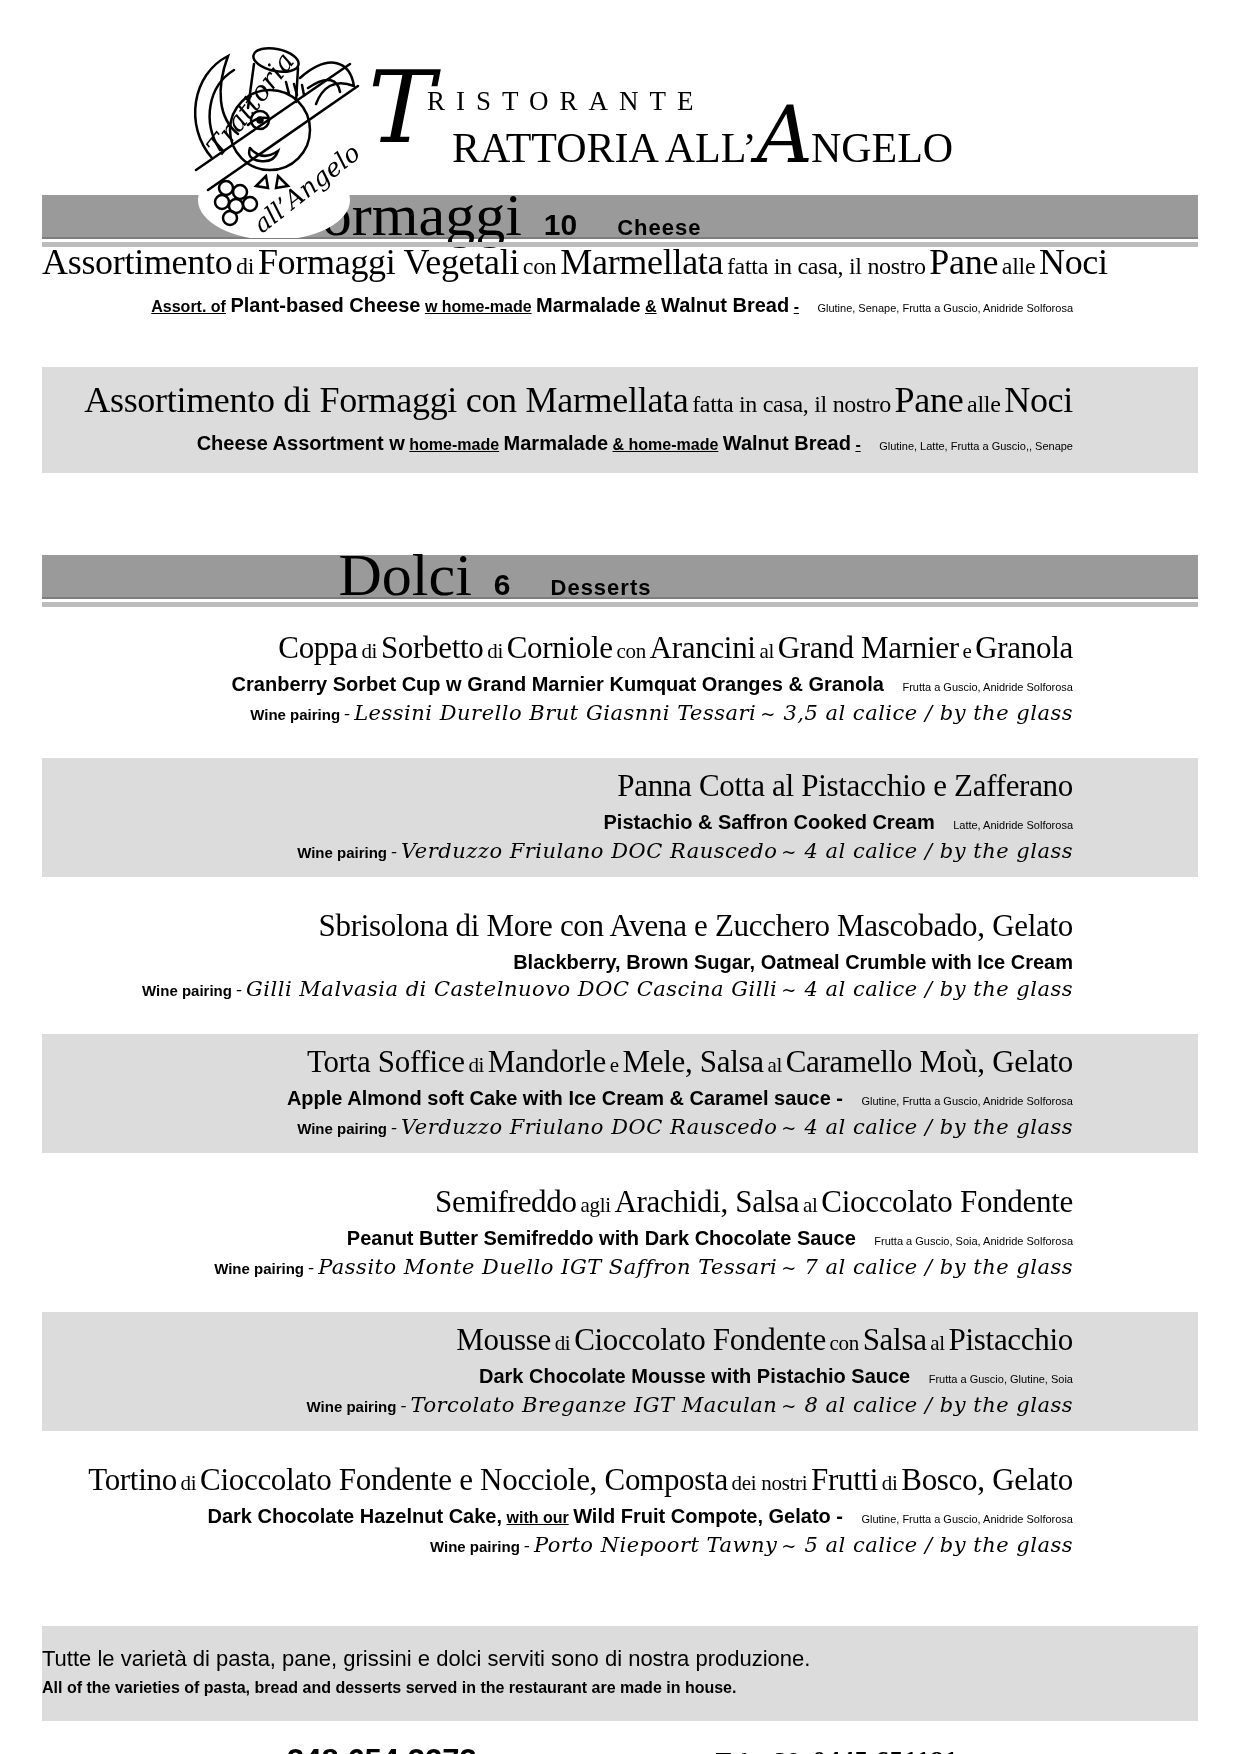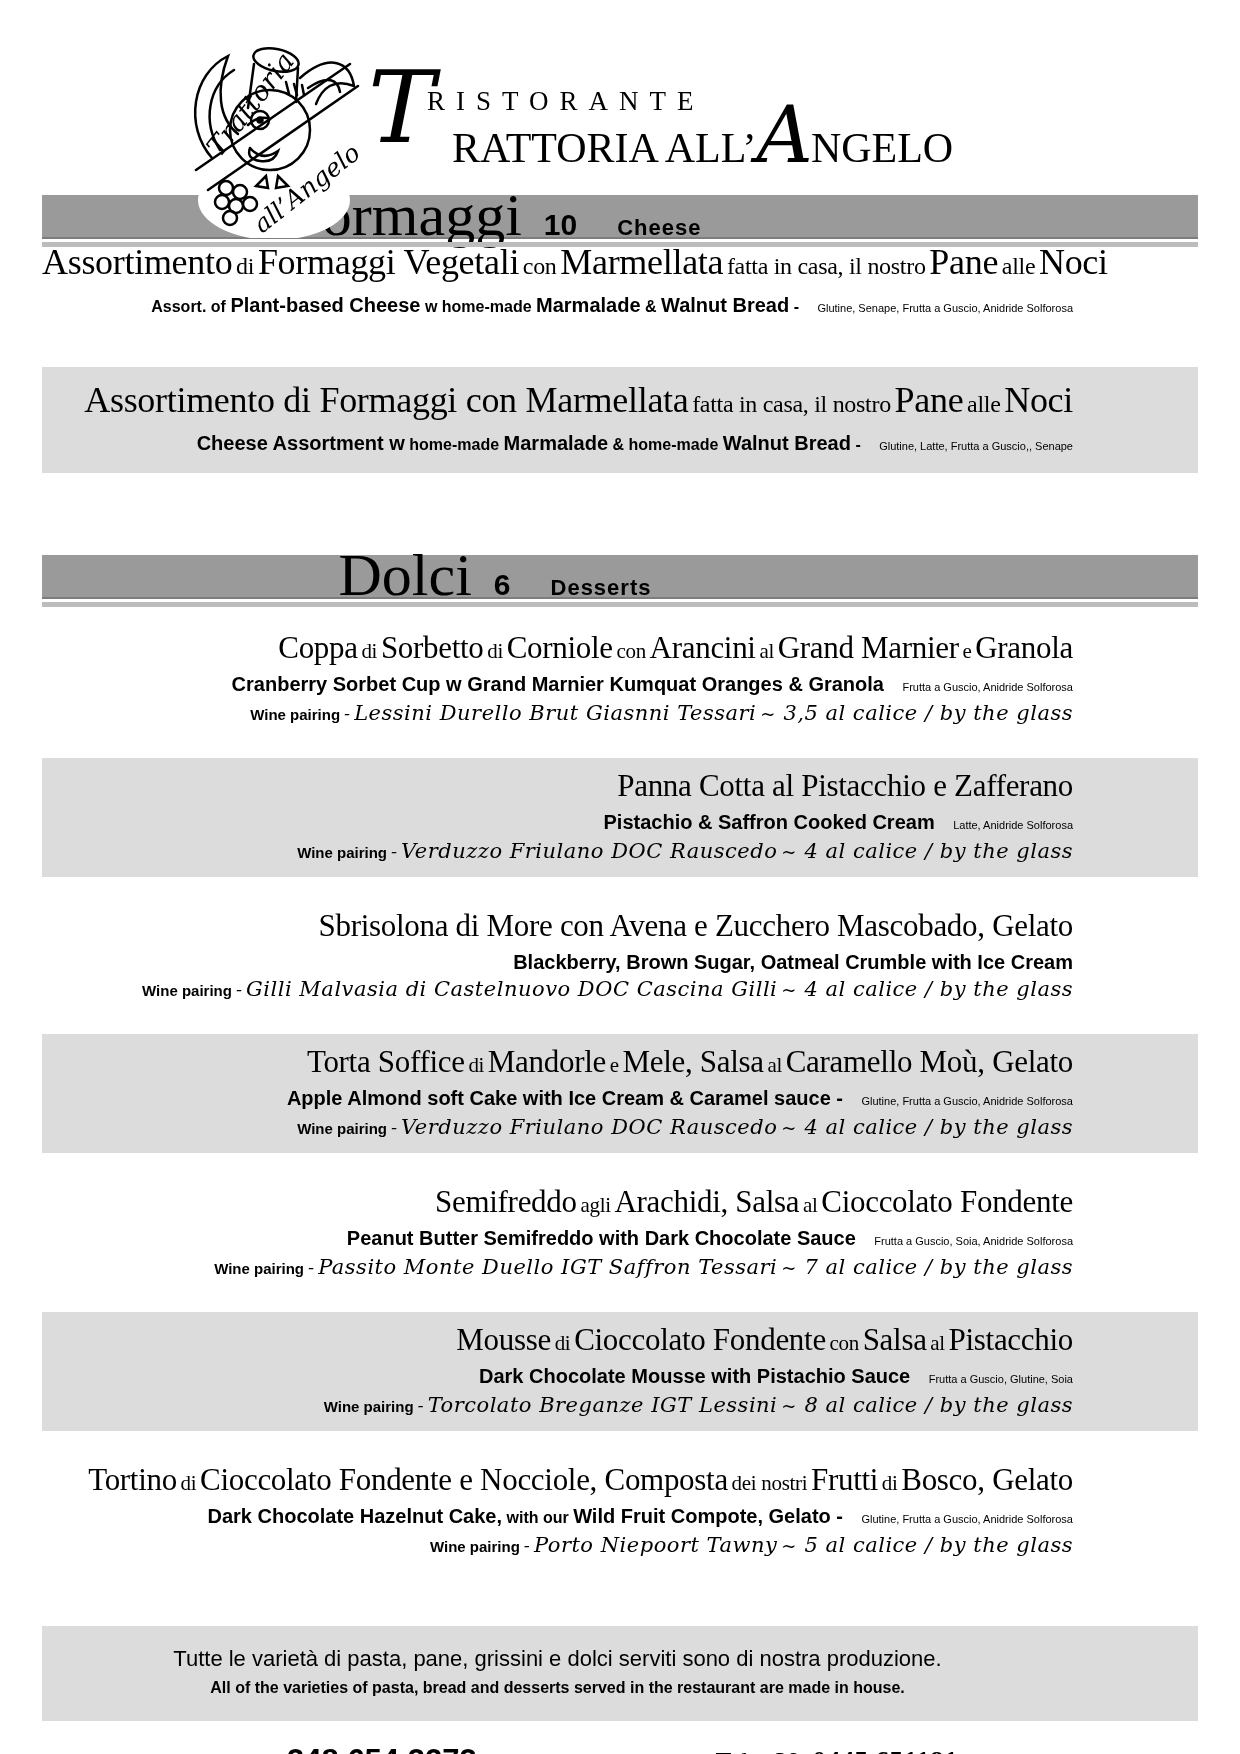--- a/index.html
+++ b/index.html
@@ -45,33 +45,33 @@
   .sec-1 .it-line{line-height:38px;}
   .sec-0 .it-line .seg.lg{font-size:36px;}
   .sec-0 .it-line .seg.sm{font-size:24px;}
   .sec-1 .it-line .seg.lg{font-size:31px;}
   .sec-1 .it-line .seg.sm{font-size:21px;}
 
   .en-line{font-family:"Liberation Sans","DejaVu Sans",sans-serif;font-weight:bold;
            line-height:25px;white-space:nowrap;}
   .sec-0 .en-line{line-height:26px;}
   .en-line .seg.lg{font-size:20px;}
-  .en-line .seg.md{font-size:16px;}
+  .en-line .seg.md{font-size:16px;text-decoration:underline;}
   .allergens{font-size:11px;font-weight:normal;margin-left:14px;letter-spacing:0;}
 
   .wine-line{line-height:27px;white-space:nowrap;}
   .wine-label{font-family:"Liberation Sans","DejaVu Sans",sans-serif;font-weight:bold;font-size:15px;}
   .wine-sep{font-family:"DejaVu Serif",serif;font-style:italic;font-size:18px;margin:0 4px;}
   .wine-name,.wine-price{font-family:"DejaVu Serif",serif;font-style:italic;font-size:21px;
                          letter-spacing:0.5px;}
   .wine-price{margin-left:4px;}
 
   
   .footer-band{margin-left:42px;margin-top:66px;width:1156px;background:#dcdcdc;
-               text-align:center;padding:18px 125px 20px 0;box-sizing:border-box;}
+               text-align:left;padding:18px 125px 20px 0;box-sizing:border-box;}
   .footer-it{font-family:"Liberation Sans","DejaVu Sans",sans-serif;font-size:22px;line-height:30px;}
   .footer-en{font-family:"Liberation Sans","DejaVu Sans",sans-serif;font-weight:bold;
              font-size:16px;line-height:27px;}
 
   .contact{display:flex;margin-top:22px;margin-left:42px;width:1156px;}
   .contact-col{text-align:center;}
   .contact-col.left{width:47%;}
   .contact-col.right{width:53%;padding-right:110px;box-sizing:border-box;}
   .c-row1{white-space:nowrap;line-height:36px;}
   .c-label{font-size:26px;font-family:"Liberation Serif",serif;}
@@ -166,21 +166,21 @@
           <div class="wine-line"><span class="wine-label">Wine pairing</span><span class="wine-sep">-</span><span class="wine-name">Verduzzo Friulano DOC  Rauscedo</span><span class="wine-sep">~</span><span class="wine-price">4 al calice / by the glass</span></div>
         </div>
         <div class="item">
           <div class="it-line"><span class="seg lg">Semifreddo</span> <span class="seg sm">agli</span> <span class="seg lg">Arachidi, Salsa</span> <span class="seg sm">al</span> <span class="seg lg">Cioccolato Fondente</span></div>
           <div class="en-line"><span class="seg lg">Peanut Butter Semifreddo with Dark Chocolate Sauce</span> <span class="allergens">Frutta a Guscio, Soia, Anidride Solforosa</span></div>
           <div class="wine-line"><span class="wine-label">Wine pairing</span><span class="wine-sep">-</span><span class="wine-name">Passito Monte Duello IGT  Saffron Tessari</span><span class="wine-sep">~</span><span class="wine-price">7 al calice / by the glass</span></div>
         </div>
         <div class="item shaded">
           <div class="it-line"><span class="seg lg">Mousse</span> <span class="seg sm">di</span> <span class="seg lg">Cioccolato Fondente</span> <span class="seg sm">con</span> <span class="seg lg">Salsa</span> <span class="seg sm">al</span> <span class="seg lg">Pistacchio</span></div>
           <div class="en-line"><span class="seg lg">Dark Chocolate Mousse with Pistachio Sauce</span> <span class="allergens">Frutta a Guscio, Glutine, Soia</span></div>
-          <div class="wine-line"><span class="wine-label">Wine pairing</span><span class="wine-sep">-</span><span class="wine-name">Torcolato Breganze IGT   Lessini</span><span class="wine-sep">~</span><span class="wine-price">8 al calice / by the glass</span></div>
+          <div class="wine-line"><span class="wine-label">Wine pairing</span><span class="wine-sep">-</span><span class="wine-name">Torcolato Breganze IGT   Maculan</span><span class="wine-sep">~</span><span class="wine-price">8 al calice / by the glass</span></div>
         </div>
         <div class="item">
           <div class="it-line"><span class="seg lg">Tortino</span> <span class="seg sm">di</span> <span class="seg lg">Cioccolato Fondente e Nocciole, Composta</span> <span class="seg sm">dei nostri</span> <span class="seg lg">Frutti</span> <span class="seg sm">di</span> <span class="seg lg">Bosco, Gelato</span></div>
           <div class="en-line"><span class="seg lg">Dark Chocolate Hazelnut Cake,</span> <span class="seg md">with our</span> <span class="seg lg">Wild Fruit Compote, Gelato -</span> <span class="allergens">Glutine, Frutta a Guscio, Anidride Solforosa</span></div>
           <div class="wine-line"><span class="wine-label">Wine pairing</span><span class="wine-sep">-</span><span class="wine-name">Porto Niepoort Tawny</span><span class="wine-sep">~</span><span class="wine-price">5 al calice / by the glass</span></div>
         </div>
       </section>
     </main>
 
   <div class="footer-band">

